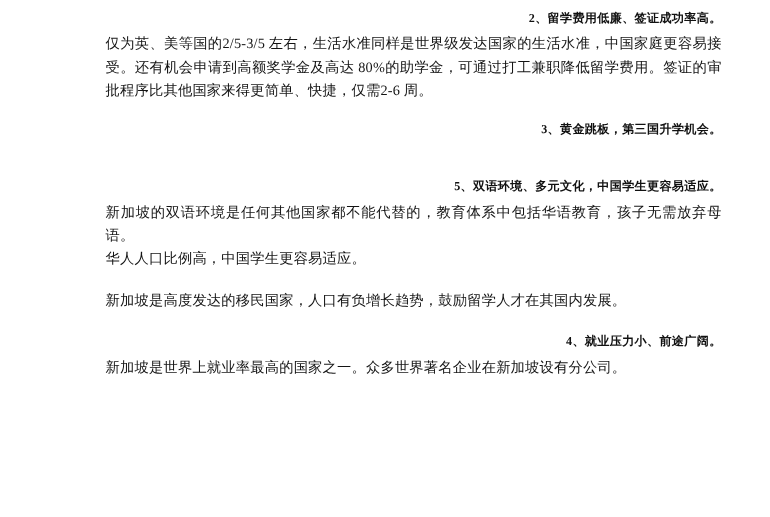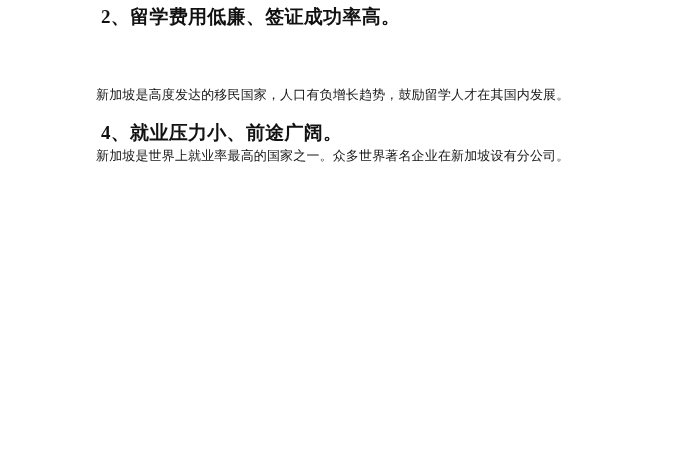--- a/index.html
+++ b/index.html
@@ -21,26 +21,27 @@
     box-sizing: border-box;
     padding: 6px 44px 0 96px;
     background: #ffffff;
   }
   .section {
     margin: 0 0 6px 0;
   }
   .heading {
     font-family: "Liberation Serif", serif;
     font-weight: bold;
-    font-size: 19px;
+    font-size: 11px;
     line-height: 22px;
     color: #111111;
     letter-spacing: 0.3px;
-    margin: 0 0 1px 5px;
+    margin: 0 0 1px 16px;
     white-space: nowrap;
+    text-align: right;
   }
   .para {
     font-family: "Liberation Serif", serif;
     font-size: 13px;
     line-height: 21px;
     color: #141414;
     margin: 0;
     text-align: justify;
     letter-spacing: 0.15px;
   }
@@ -50,34 +51,41 @@
   .gap-md { height: 9px; }
   .gap-lg { height: 11px; }
 </style>
 </head>
 <body>
 
 <div class="page">
 
   <div class="section">
     <div class="heading">2、留学费用低廉、签证成功率高。</div>
+    <p class="para">仅为英、美等国的2/5-3/5 左右，生活水准同样是世界级发达国家的生活水准，中国家庭更容易接受。还有机会申请到高额奖学金及高达 80%的助学金，可通过打工兼职降低留学费用。签证的审批程序比其他国家来得更简单、快捷，仅需2-6 周。</p>
+  </div>
+
+  <div class="gap-md"></div>
+
+  <div class="section">
+    <div class="heading">3、黄金跳板，第三国升学机会。</div>
   </div>
 
   <div class="gap-md"></div>
 
   <div class="section">
   </div>
 
   <div class="gap-md"></div>
 
   <div class="section">
+    <div class="heading">5、双语环境、多元文化，中国学生更容易适应。</div>
+    <p class="para">新加坡的双语环境是任何其他国家都不能代替的，教育体系中包括华语教育，孩子无需放弃母语。</p>
+    <p class="para">华人人口比例高，中国学生更容易适应。</p>
   </div>
-
-  <div class="gap-md"></div>
-
 
   <div class="gap-lg"></div>
 
   <div class="section">
     <p class="para">新加坡是高度发达的移民国家，人口有负增长趋势，鼓励留学人才在其国内发展。</p>
   </div>
 
   <div class="gap-lg"></div>
 
   <div class="section">

